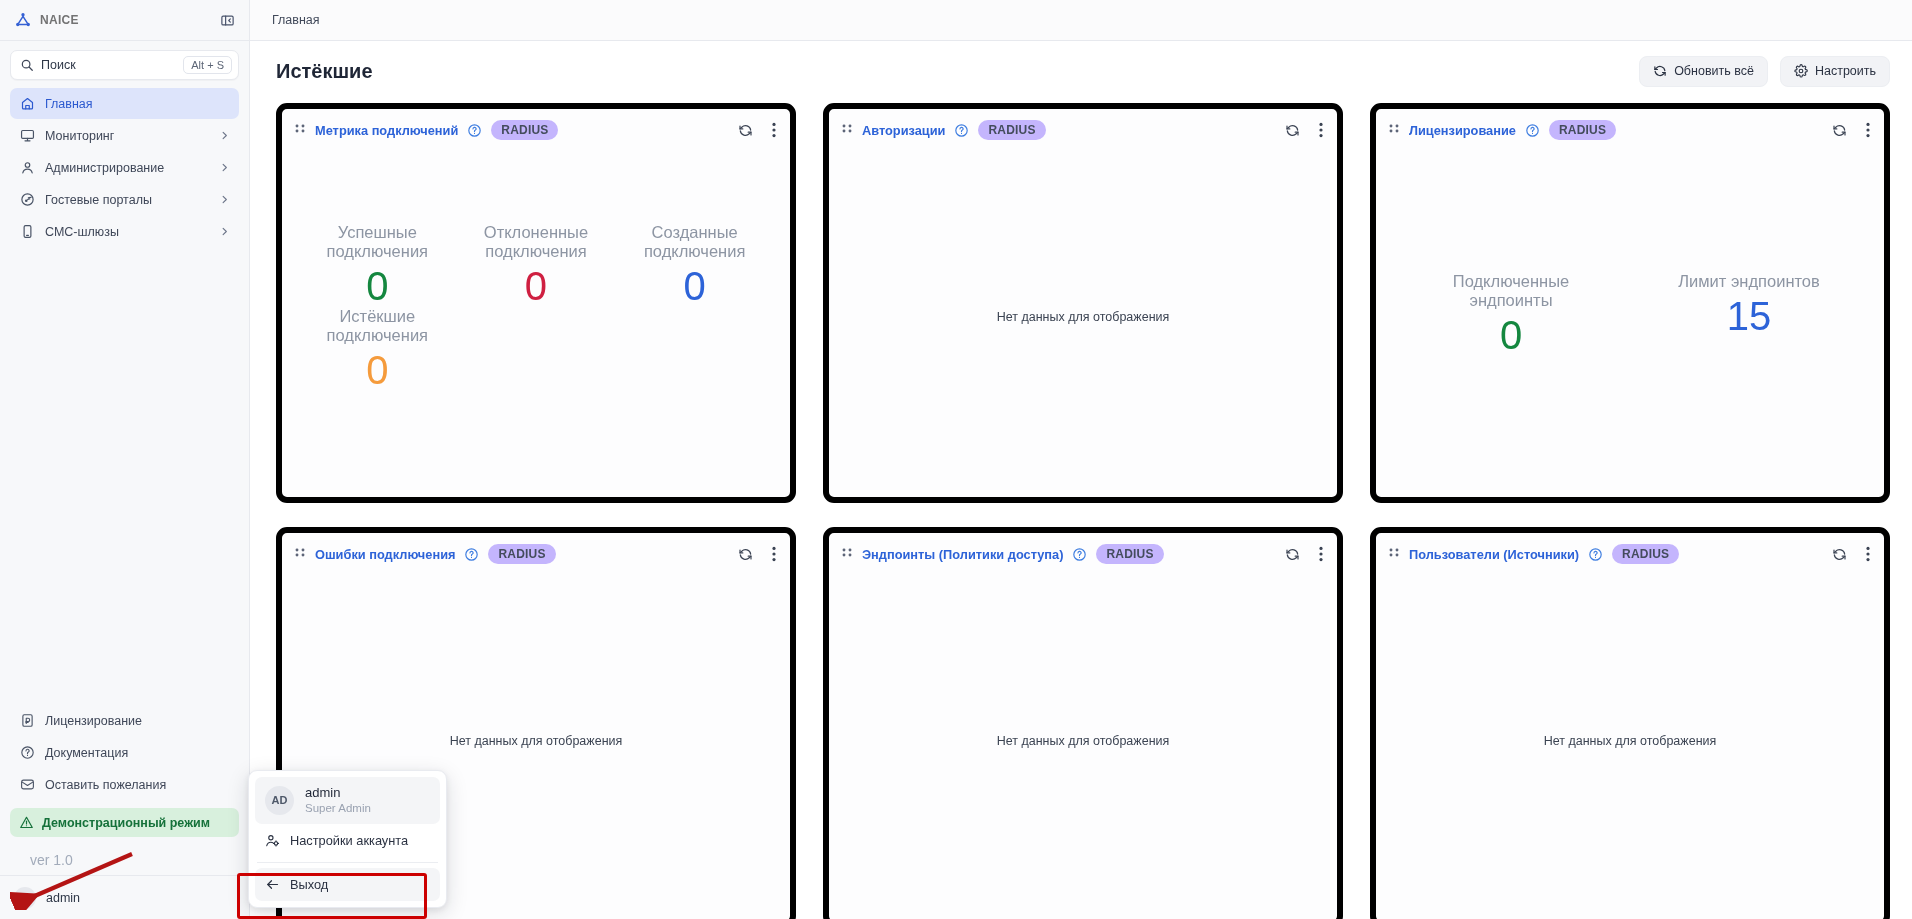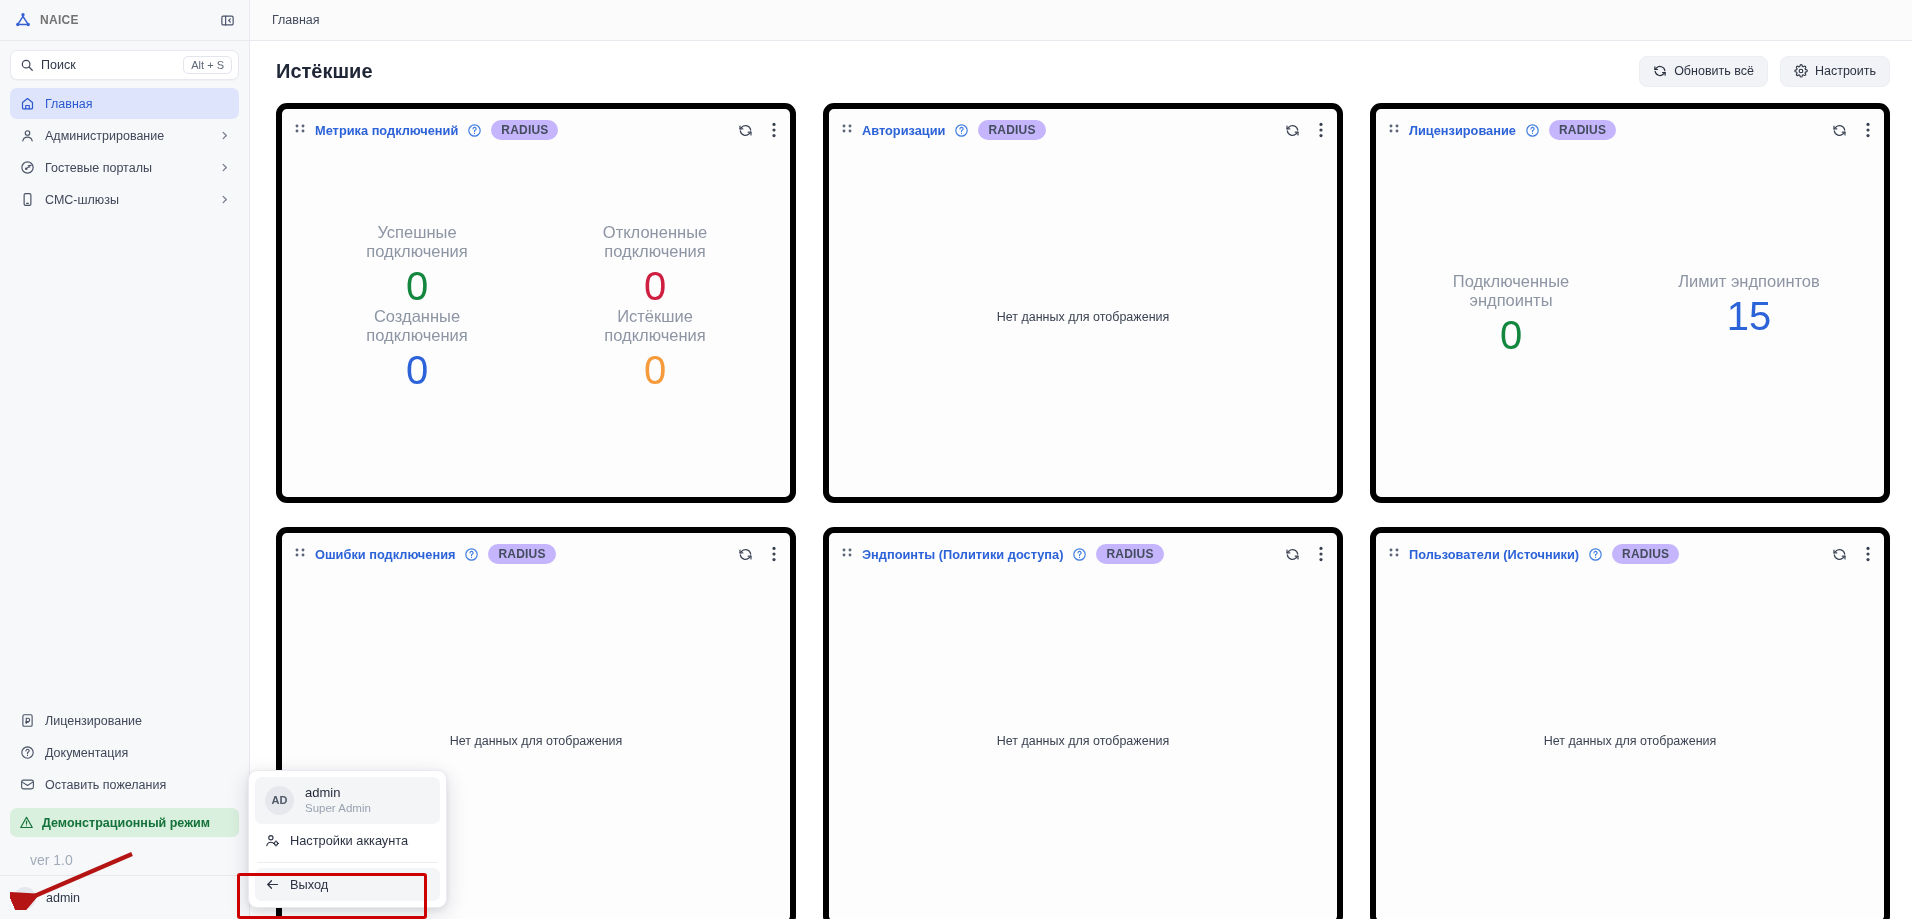--- a/index.html
+++ b/index.html
@@ -148,21 +148,21 @@
   .ch-act { display: flex; align-items: center; color: #3c4454; cursor: pointer; }
   .ch-act.kebab { margin-left: 10px; }
 
   .card-body {
     flex: 1; display: flex; align-items: center;
     justify-content: center; padding: 0 10px 14px 10px;
   }
   .empty-msg { font-size: 12.5px; color: #3b4352; }
 
   .metric-grid {
-    width: 100%; display: grid; grid-template-columns: 1fr 1fr;
+    width: 100%; display: grid; grid-template-columns: 1fr 1fr 1fr;
     padding: 0 6px 20px 6px;
   }
   .metric { display: flex; flex-direction: column; align-items: center; gap: 4px; }
   .metric-label {
     font-size: 16.5px; color: #8d95a3; text-align: center;
     line-height: 1.16; max-width: 160px; font-weight: 400;
   }
   .metric-value { font-size: 40px; font-weight: 400; line-height: 1.05; }
 
   .metric-grid.two { grid-template-columns: 1fr 1fr; row-gap: 0; padding-bottom: 6px; }
@@ -251,20 +251,34 @@
       <div class="nav-item active">
         <span class="ni">
           <svg width="15" height="15" viewBox="0 0 24 24" fill="none" stroke="currentColor" stroke-width="1.9" stroke-linecap="round" stroke-linejoin="round">
             <path d="M4 10.5 12 4l8 6.5V19a1.5 1.5 0 0 1-1.5 1.5h-13A1.5 1.5 0 0 1 4 19z"></path>
             <path d="M9.2 20.5v-5.3h5.6v5.3"></path>
           </svg>
         </span>
         <span class="nl">Главная</span>
       </div>
 
+      <div class="nav-item">
+        <span class="ni">
+          <svg width="15" height="15" viewBox="0 0 24 24" fill="none" stroke="currentColor" stroke-width="1.9" stroke-linecap="round" stroke-linejoin="round">
+            <rect x="2.5" y="4" width="19" height="12.5" rx="1.8"></rect>
+              <path d="M8 20.5h8M12 16.5v4"></path>
+          </svg>
+        </span>
+        <span class="nl">Мониторинг</span>
+        <span class="chev">
+          <svg width="11" height="11" viewBox="0 0 24 24" fill="none" stroke="currentColor" stroke-width="2.4" stroke-linecap="round" stroke-linejoin="round">
+              <path d="M9 5l7 7-7 7"></path>
+            </svg>
+        </span>
+      </div>
 
       <div class="nav-item">
         <span class="ni">
           <svg width="15" height="15" viewBox="0 0 24 24" fill="none" stroke="currentColor" stroke-width="1.9" stroke-linecap="round" stroke-linejoin="round">
             <circle cx="12" cy="8" r="3.6"></circle>
               <path d="M4.5 20.5c1-4 4-6 7.5-6s6.5 2 7.5 6"></path>
           </svg>
         </span>
         <span class="nl">Администрирование</span>
         <span class="chev">

